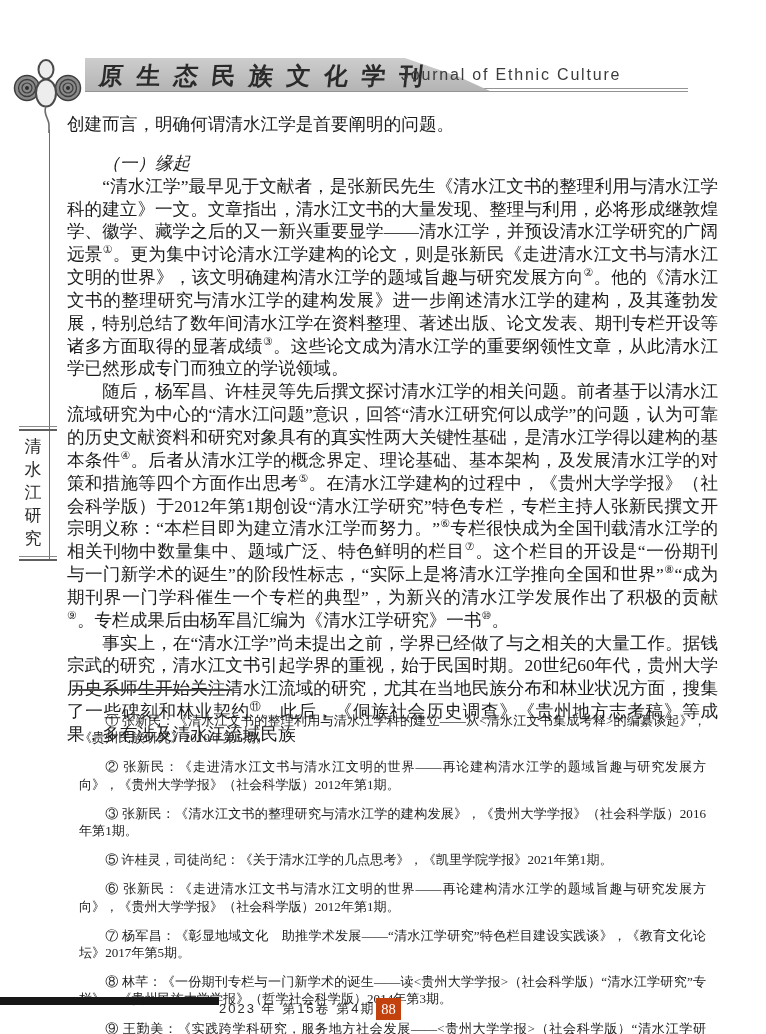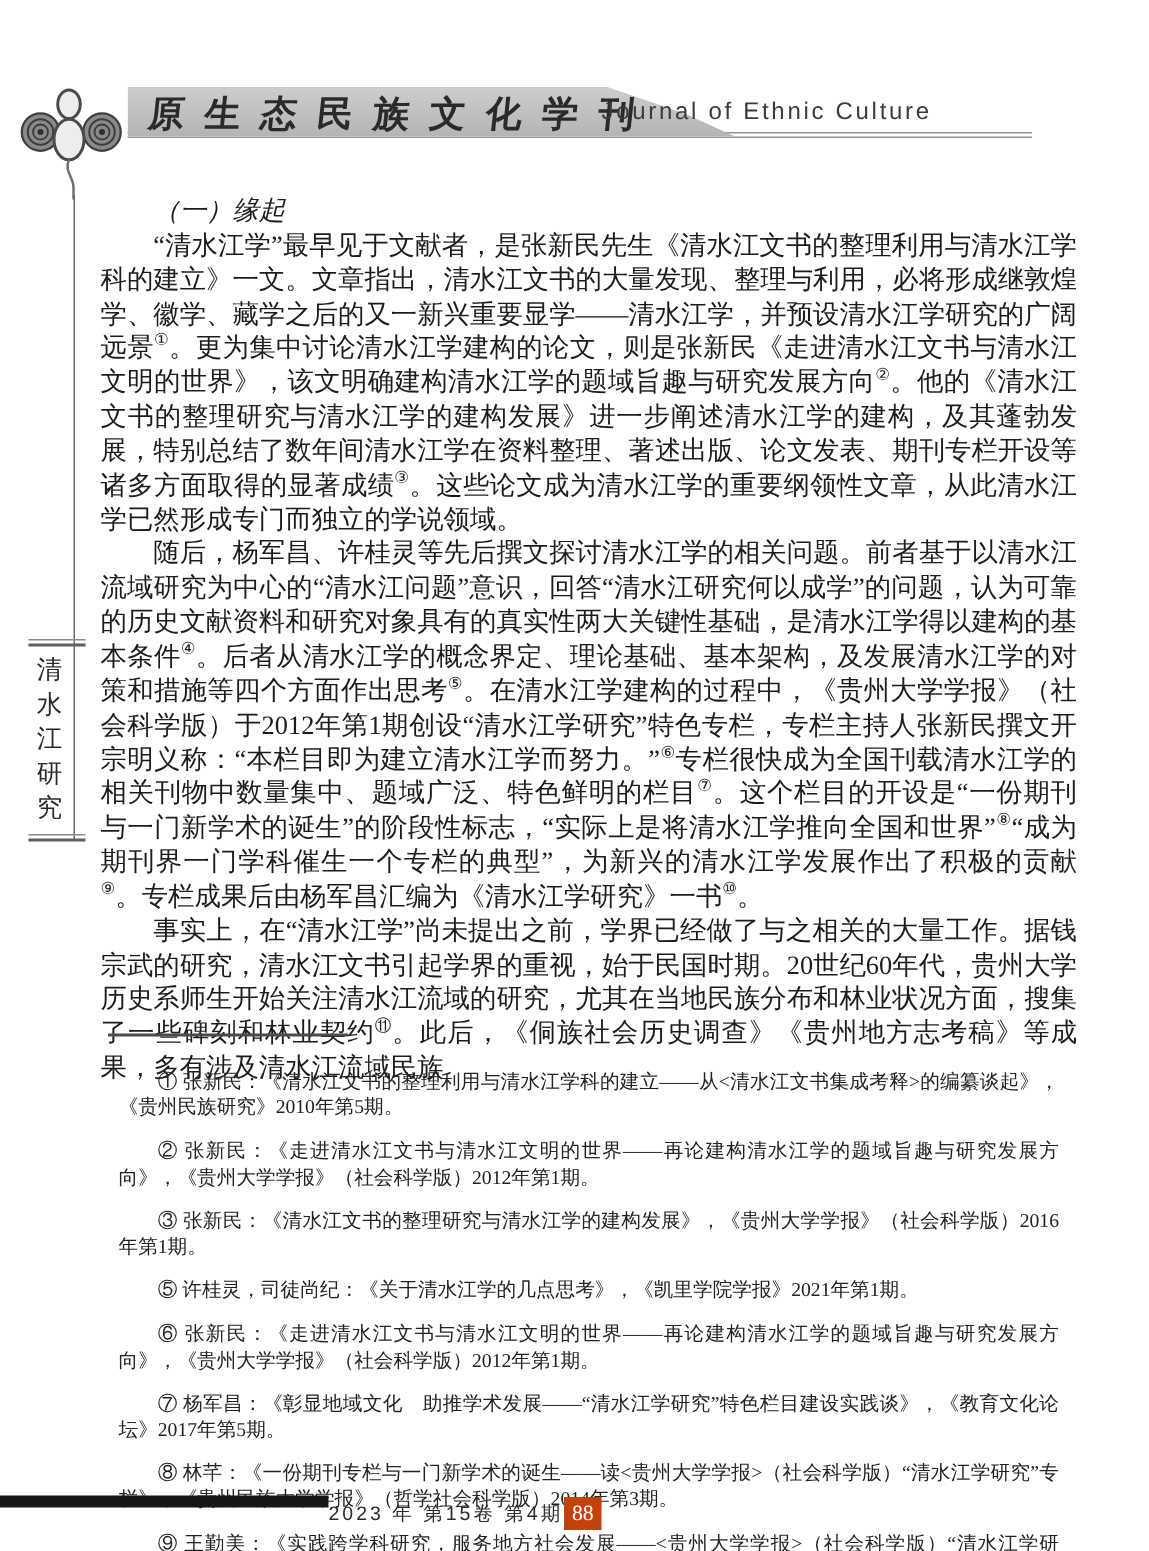--- a/index.html
+++ b/index.html
@@ -86,20 +86,21 @@
   <div class="side-label" id="side-label">
       <span>清</span>
       <span>水</span>
       <span>江</span>
       <span>研</span>
       <span>究</span>
     </div>
   <div class="side-rule bottom"></div>
 
   <div class="article" id="article">
+      <p class="continuation">创建而言，明确何谓清水江学是首要阐明的问题。</p>
       <p class="subheading">（一）缘起</p>
       <p class="body">“清水江学”最早见于文献者，是张新民先生《清水江文书的整理利用与清水江学科的建立》一文。文章指出，清水江文书的大量发现、整理与利用，必将形成继敦煌学、徽学、藏学之后的又一新兴重要显学——清水江学，并预设清水江学研究的广阔远景<sup class="fnref">①</sup>。更为集中讨论清水江学建构的论文，则是张新民《走进清水江文书与清水江文明的世界》，该文明确建构清水江学的题域旨趣与研究发展方向<sup class="fnref">②</sup>。他的《清水江文书的整理研究与清水江学的建构发展》进一步阐述清水江学的建构，及其蓬勃发展，特别总结了数年间清水江学在资料整理、著述出版、论文发表、期刊专栏开设等诸多方面取得的显著成绩<sup class="fnref">③</sup>。这些论文成为清水江学的重要纲领性文章，从此清水江学已然形成专门而独立的学说领域。</p>
       <p class="body">随后，杨军昌、许桂灵等先后撰文探讨清水江学的相关问题。前者基于以清水江流域研究为中心的“清水江问题”意识，回答“清水江研究何以成学”的问题，认为可靠的历史文献资料和研究对象具有的真实性两大关键性基础，是清水江学得以建构的基本条件<sup class="fnref">④</sup>。后者从清水江学的概念界定、理论基础、基本架构，及发展清水江学的对策和措施等四个方面作出思考<sup class="fnref">⑤</sup>。在清水江学建构的过程中，《贵州大学学报》（社会科学版）于2012年第1期创设“清水江学研究”特色专栏，专栏主持人张新民撰文开宗明义称：“本栏目即为建立清水江学而努力。”<sup class="fnref">⑥</sup>专栏很快成为全国刊载清水江学的相关刊物中数量集中、题域广泛、特色鲜明的栏目<sup class="fnref">⑦</sup>。这个栏目的开设是“一份期刊与一门新学术的诞生”的阶段性标志，“实际上是将清水江学推向全国和世界”<sup class="fnref">⑧</sup>“成为期刊界一门学科催生一个专栏的典型”，为新兴的清水江学发展作出了积极的贡献<sup class="fnref">⑨</sup>。专栏成果后由杨军昌汇编为《清水江学研究》一书<sup class="fnref">⑩</sup>。</p>
       <p class="body">事实上，在“清水江学”尚未提出之前，学界已经做了与之相关的大量工作。据钱宗武的研究，清水江文书引起学界的重视，始于民国时期。20世纪60年代，贵州大学历史系师生开始关注清水江流域的研究，尤其在当地民族分布和林业状况方面，搜集了一些碑刻和林业契约<sup class="fnref">⑪</sup>。此后，《侗族社会历史调查》《贵州地方志考稿》等成果，多有涉及清水江流域民族</p>
     </div>
 
   <div class="fn-sep"></div>
   <div class="footnotes" id="footnotes">
       <p>① 张新民：《清水江文书的整理利用与清水江学科的建立——从&lt;清水江文书集成考释&gt;的编纂谈起》，《贵州民族研究》2010年第5期。</p>
       <p>② 张新民：《走进清水江文书与清水江文明的世界——再论建构清水江学的题域旨趣与研究发展方向》，《贵州大学学报》（社会科学版）2012年第1期。</p>

